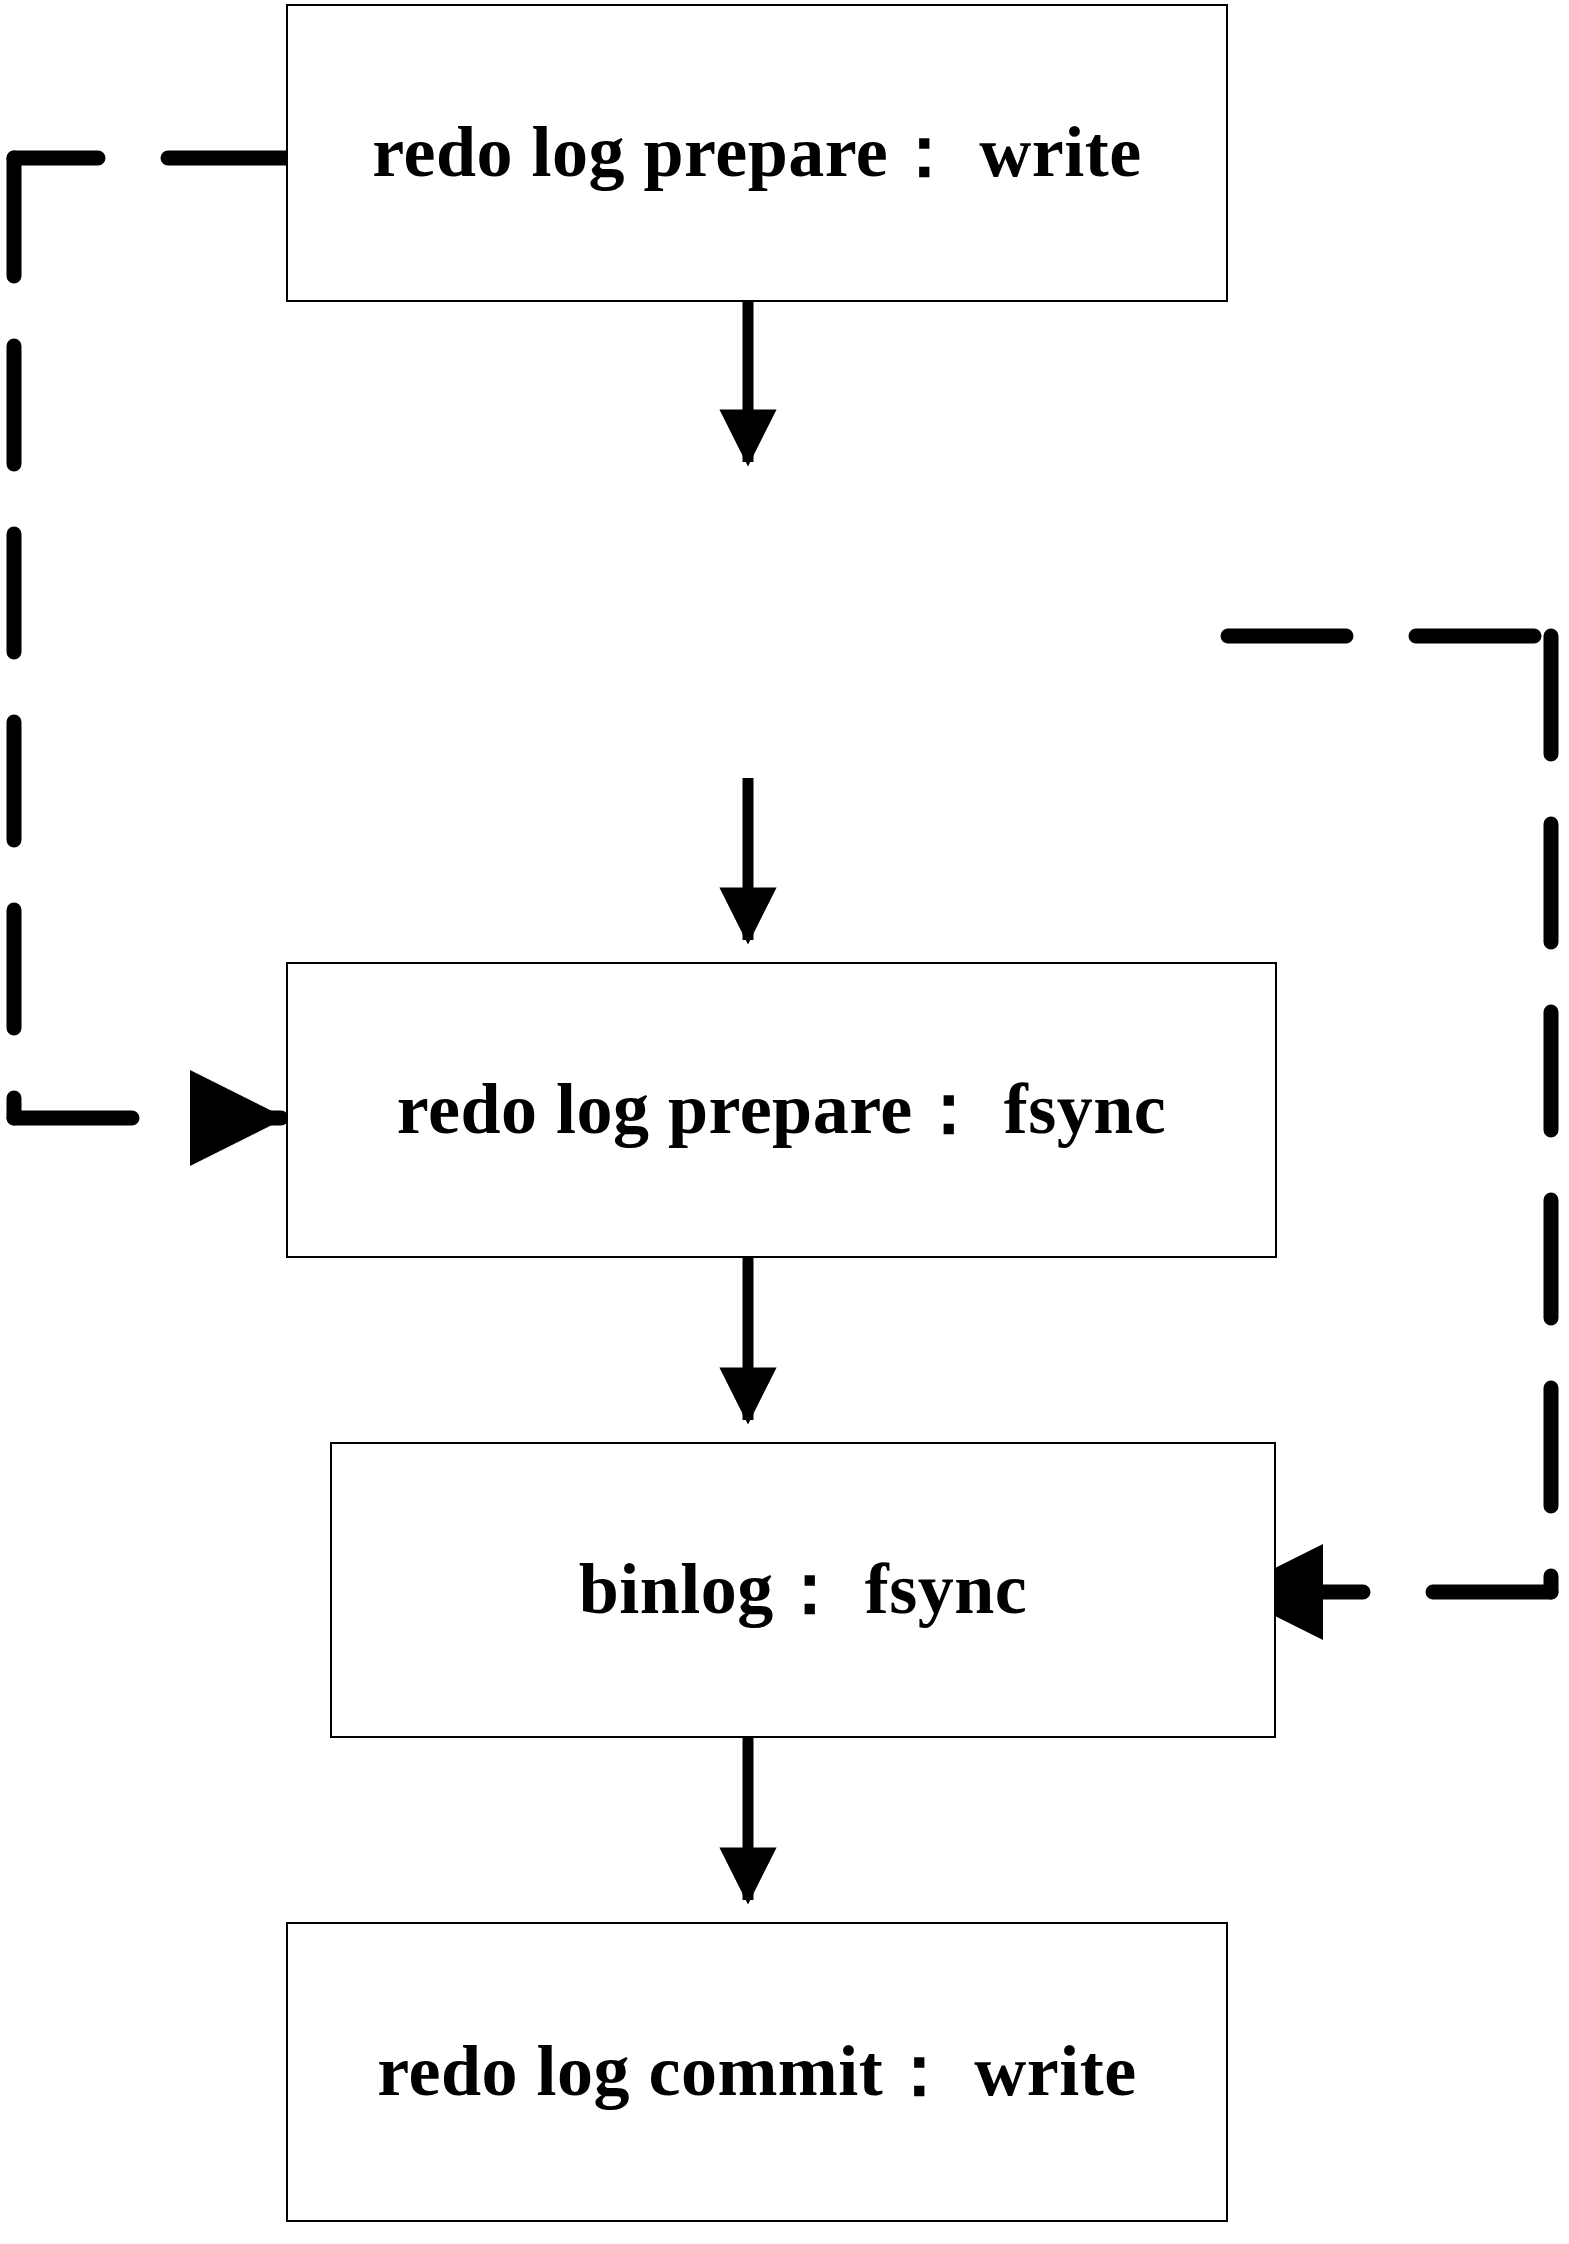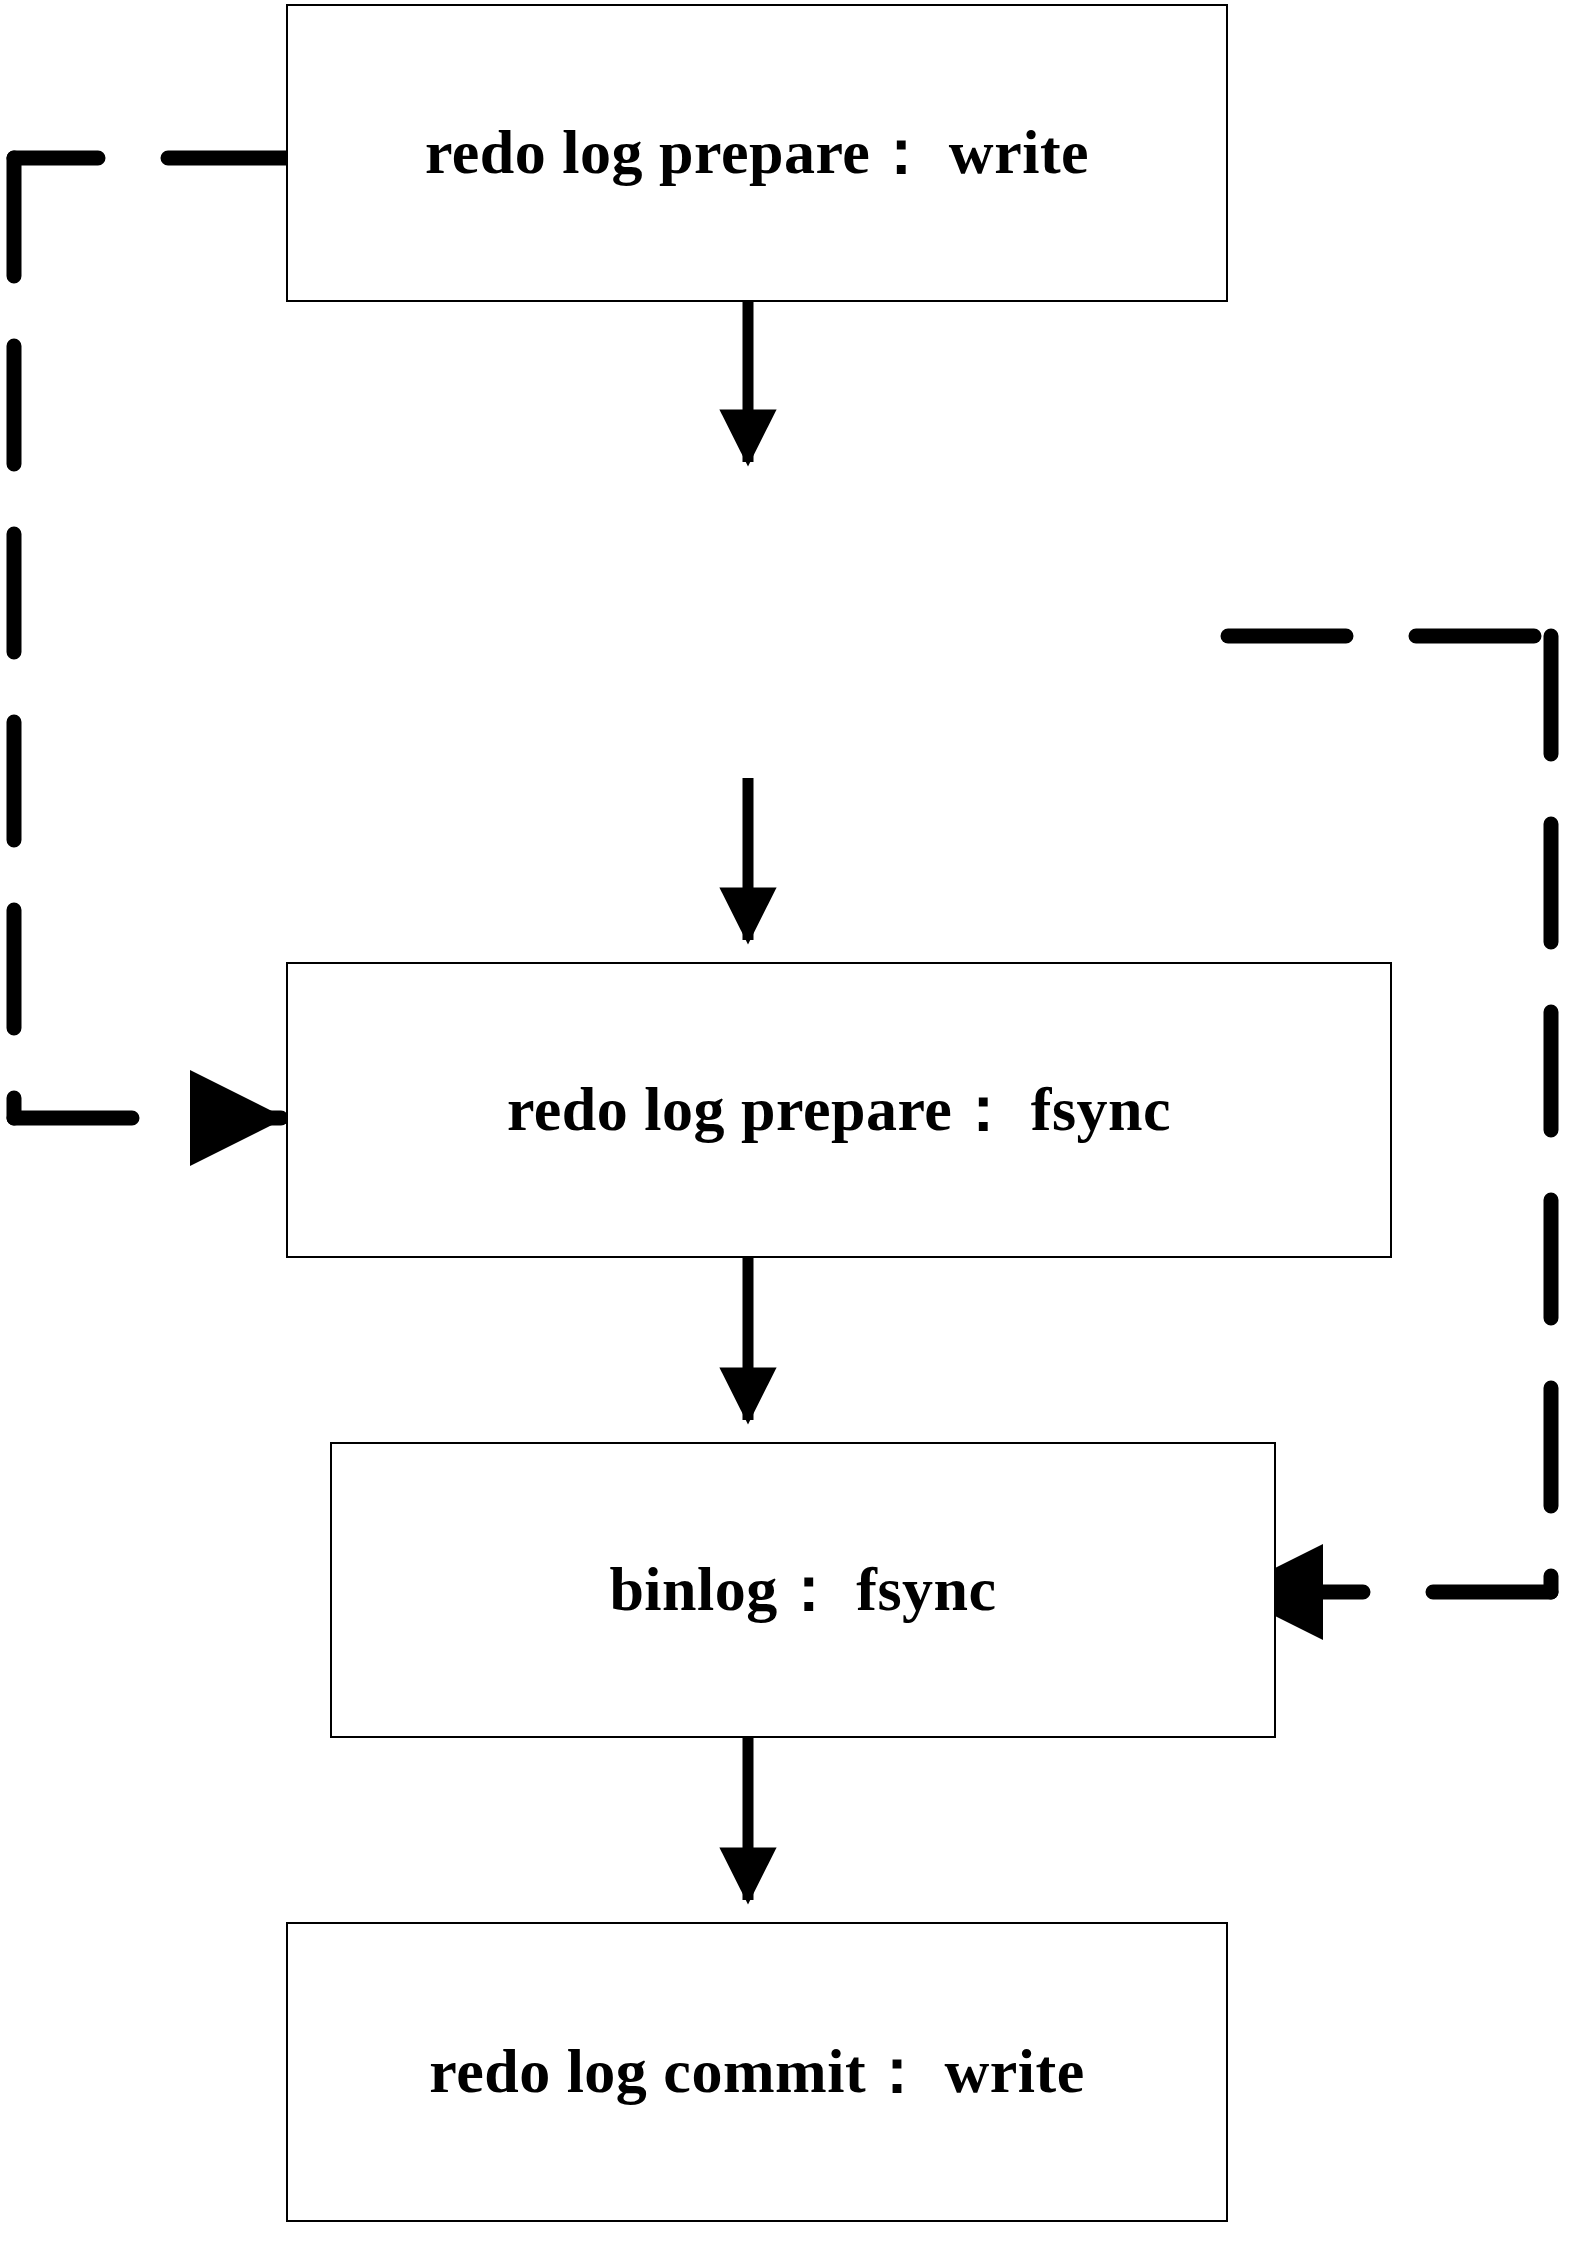--- a/index.html
+++ b/index.html
@@ -30,21 +30,21 @@
     box-sizing: border-box;
     border: 2px solid #000000;
     background: #ffffff;
     display: flex;
     align-items: center;
     justify-content: center;
   }
   .node-label {
     font-family: "Liberation Serif", "DejaVu Serif", serif;
     font-weight: bold;
-    font-size: 62px;
+    font-size: 72px;
     line-height: 1.05;
     color: #000000;
     white-space: pre;
     letter-spacing: 0.5px;
     user-select: none;
   }
 </style>
 </head>
 <body>
 
@@ -94,21 +94,21 @@
 
       <path d="M 1551 1592 L 1232 1592" fill="none" stroke="#000000" stroke-width="15" stroke-linecap="round" stroke-dasharray="118 70" marker-end="url(#dash-arrow-right)"></path>
     </g>
   </svg>
 
   <div class="node-box" style="left:286px; top:4px; width:942px; height:298px;">
     <span class="node-label">redo log prepare： write</span>
   </div>
 
 
-  <div class="node-box" style="left:286px; top:962px; width:1106px; height:296px;">
+  <div class="node-box" style="left:286px; top:962px; width:991px; height:296px;">
     <span class="node-label">redo log prepare： fsync</span>
   </div>
 
   <div class="node-box" style="left:286px; top:1442px; width:946px; height:296px;margin-left:44px;">
     <span class="node-label">binlog： fsync</span>
   </div>
 
   <div class="node-box" style="left:286px; top:1922px; width:942px; height:300px;">
     <span class="node-label">redo log commit： write</span>
   </div>

